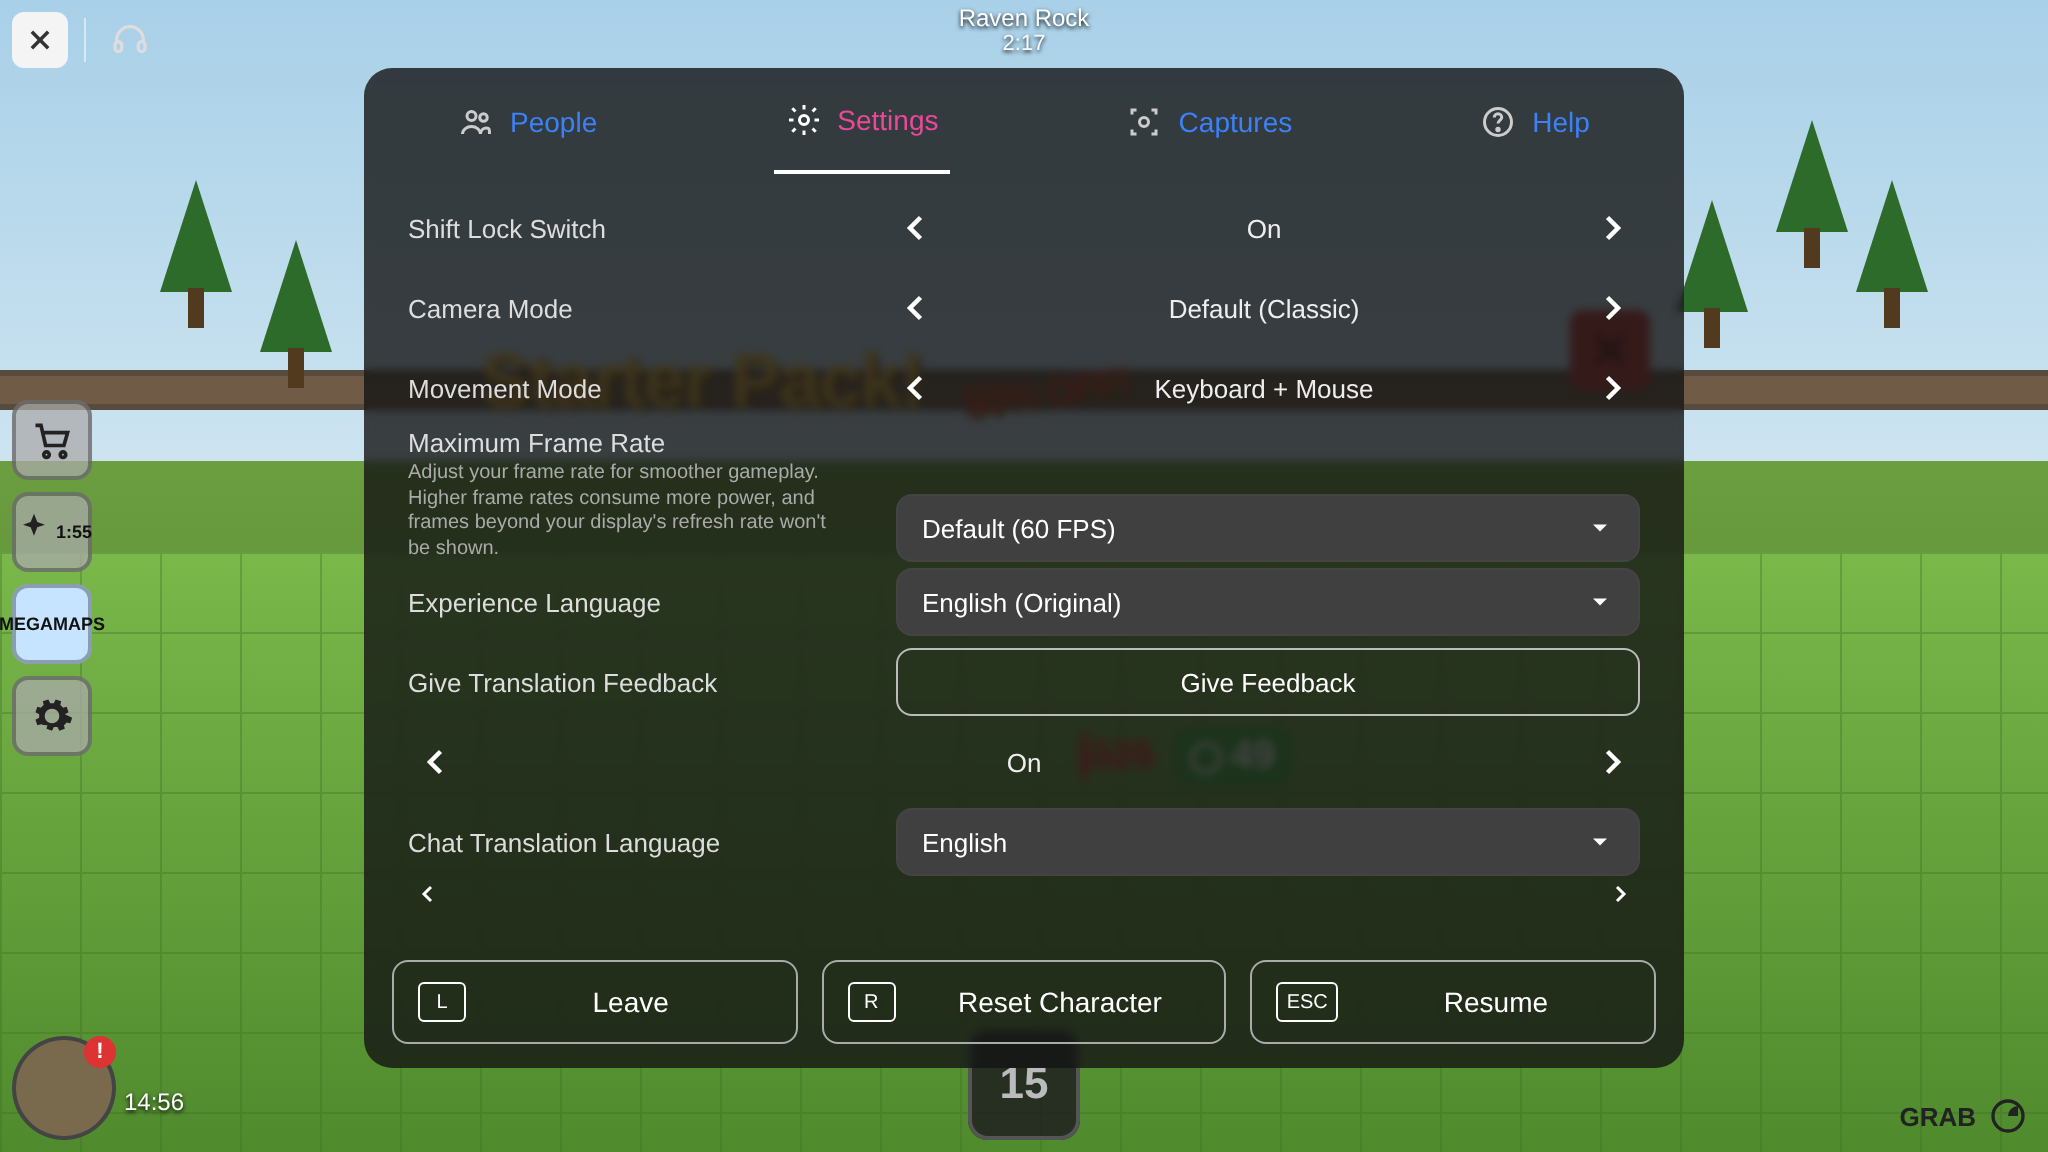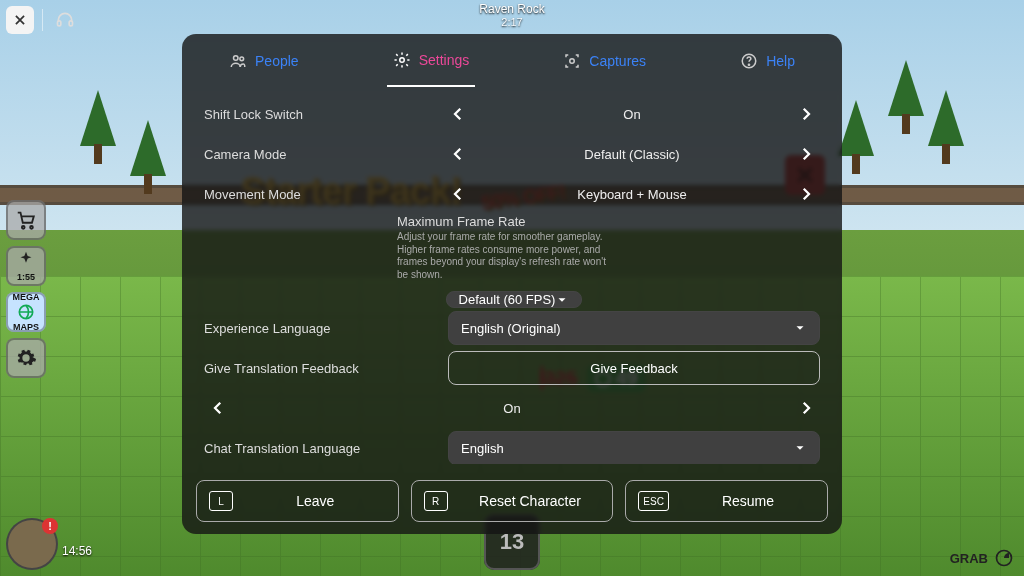--- a/index.html
+++ b/index.html
@@ -36,21 +36,21 @@
   .close-btn { width:28px;height:28px;background:#f4f4f4;border-radius:6px;display:flex;align-items:center;justify-content:center;color:#333;cursor:pointer;}
   .divider { width:1px;height:22px;background:rgba(255,255,255,.5);}
   .mic-btn { width:28px;height:28px;display:flex;align-items:center;justify-content:center;color:#eee;}
 
   
   .game-title { position:absolute; top:2px; left:50%; transform:translateX(-50%); text-align:center; font-size:12px; text-shadow:0 1px 2px #000;}
   .game-title .sub { font-size:11px; opacity:.9;}
 
   
   .rail { position:absolute; left:6px; top:200px; display:flex; flex-direction:column; gap:6px;}
-  .rail-btn{width:40px;height:40px;border-radius:8px;background:rgba(170,170,170,.75);box-shadow:inset 0 0 0 2px rgba(0,0,0,.3);display:flex;flex-direction:column;align-items:center;justify-content:center;font-size:9px;color:#111;text-shadow:none;font-weight:600;}
+  .rail-btn{width:40px;height:40px;border-radius:8px;background:rgba(170,170,170,.75);box-shadow:inset 0 0 0 2px rgba(0,0,0,.3);display:flex;align-items:center;justify-content:center;font-size:9px;color:#111;text-shadow:none;font-weight:600;}
   .rail-btn.mega{background:#c6e3ff;}
   .rail-btn svg{width:22px;height:22px;}
 
   
   .avatar{position:absolute;left:8px;bottom:8px;width:48px;height:48px;border-radius:50%;background:#7a6a4d;box-shadow:0 0 0 2px #444;}
   .avatar .badge{position:absolute;top:-2px;right:-2px;width:16px;height:16px;border-radius:50%;background:#d33;color:#fff;font-size:11px;display:flex;align-items:center;justify-content:center;font-weight:700;}
   .clock{position:absolute;left:62px;bottom:18px;font-size:12px;color:#fff;text-shadow:0 1px 2px #000;}
 
   
   .grab{position:absolute;right:10px;bottom:8px;display:flex;align-items:center;gap:6px;color:#222;font-weight:700;font-size:13px;}
@@ -181,21 +181,21 @@
 
 <div class="grab">
   <span>GRAB</span>
   <svg width="20" height="20" viewBox="0 0 24 24" fill="#222">
       <circle cx="12" cy="12" r="9" fill="none" stroke="#222" stroke-width="2"></circle>
       <path d="M12 12a6 6 0 016-6v6z"></path>
     </svg>
 </div>
 
 <div class="hotbar">
-  <div class="hotslot">13</div>
+  <div class="hotslot">15</div>
 </div>
 
 <div class="panel">
   <div class="tabs">
     <div class="tab">
       <svg viewBox="0 0 24 24" fill="none" stroke="#ccc" stroke-width="2">
           <circle cx="9" cy="8" r="3"></circle>
           <path d="M3 20c0-3 3-5 6-5s6 2 6 5"></path>
           <circle cx="17" cy="9" r="2.5"></circle>
           <path d="M15 20c0-2.5 2-4 4-4s2 1 2 4"></path>
@@ -266,21 +266,21 @@
           </svg>
         </div>
       <div class="valcenter">Keyboard + Mouse</div>
       <div class="chev">
           <svg viewBox="0 0 24 24" fill="none" stroke="#fff" stroke-width="3">
             <path d="M9 5l7 7-7 7"></path>
           </svg>
         </div>
     </div>
 
-    <div class="row" style="align-items:center;min-height:60px;flex-direction:column;">
+    <div class="row" style="align-items:flex-end;min-height:60px;">
       <div class="label">
         <div>Maximum Frame Rate</div>
         <div class="desc">Adjust your frame rate for smoother gameplay. Higher frame rates consume more power, and frames beyond your display's refresh rate won't be shown.</div>
       </div>
       <div class="dropdown">
         <span>Default (60 FPS)</span>
         <svg viewBox="0 0 24 24" fill="#fff">
             <path d="M6 9l6 6 6-6z"></path>
           </svg>
       </div>

